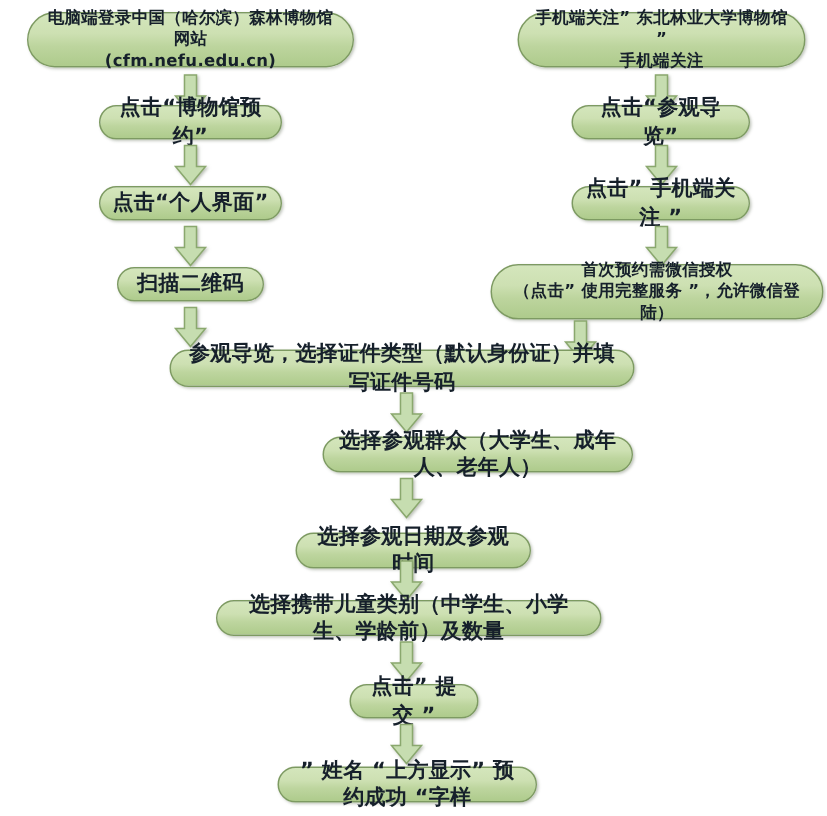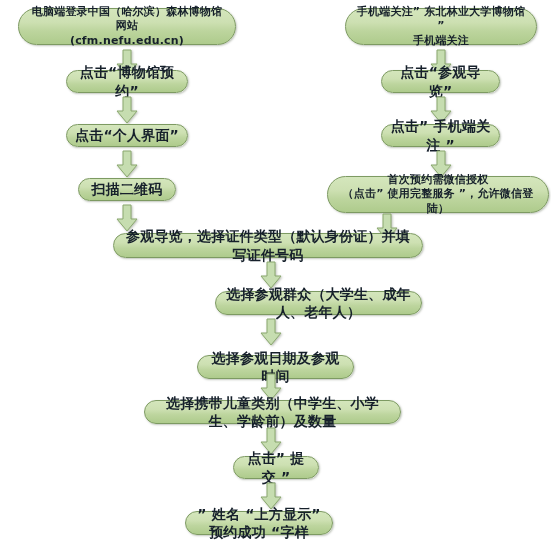--- a/index.html
+++ b/index.html
@@ -212,19 +212,19 @@
       <span class="l1">点击” 提交 ”</span>
     </span>
   </div>
 
   <div class="arrow" style="left:259px; top:483px;">
     <svg viewBox="0 0 24 27">
         <polygon points="8,0 16,0 16,14 22,14 12,26 2,14 8,14" fill="#c6ddb0" stroke="#8aa86e" stroke-width="1" style="filter:drop-shadow(1px 1px 1px rgba(120,130,110,0.5))"></polygon>
       </svg>
   </div>
 
-  <div class="node" style="left:185px; top:511px; width:148px; height:24px;">
+  <div class="node" style="left:185px; top:511px; width:173px; height:24px;">
     <span class="txt">
       <span class="l1">” 姓名 “上方显示” 预约成功 “字样</span>
     </span>
   </div>
 
 </div>
 
 </body></html>

